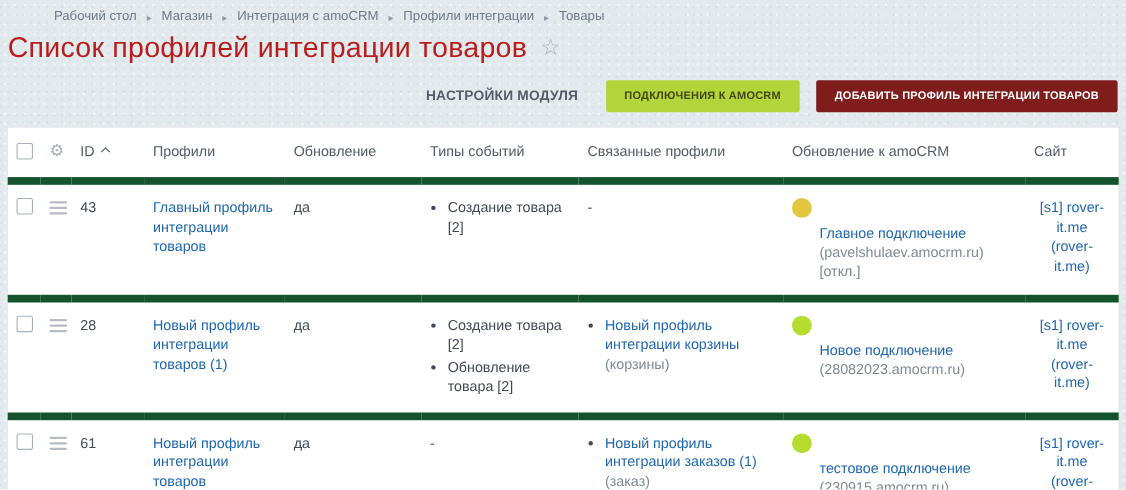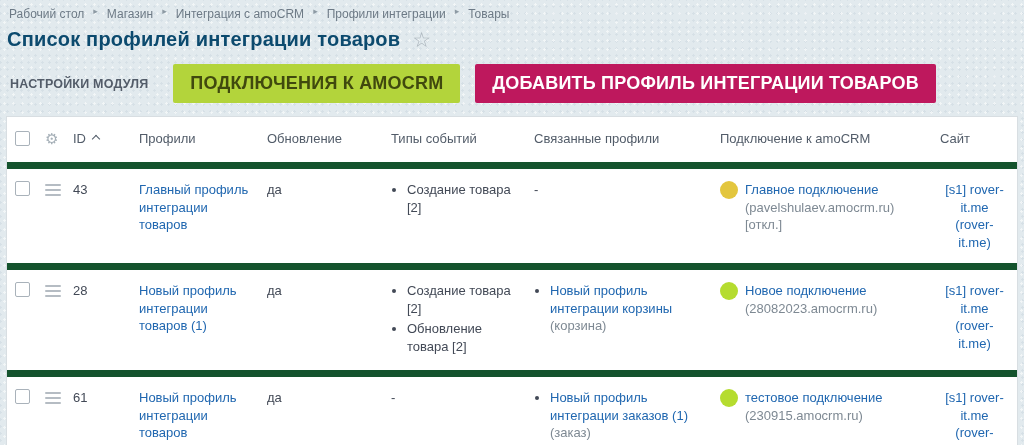--- a/index.html
+++ b/index.html
@@ -10,33 +10,33 @@
     background-image:
       radial-gradient(rgba(255,255,255,.55) 1px, transparent 1.4px),
       radial-gradient(rgba(150,175,188,.16) 1px, transparent 1.4px);
     background-size: 9px 9px, 7px 7px;
     background-position: 0 0, 4px 3px;
     color: #424956;
   }
   a { text-decoration: none; cursor: pointer; }
 
   
-  .breadcrumb { display: flex; align-items: flex-start; gap: 9px; padding: 7px 10px 0 9px; font-size: 12px; }
+  .breadcrumb { display: flex; align-items: flex-end; gap: 9px; padding: 7px 10px 0 9px; font-size: 12px; margin-left: 40px; }
   .crumb { color: #6d7a86; }
   .crumb-sep { color: #8d9aa4; font-size: 9px; line-height: 1; }
 
   
   .title-row { display: flex; align-items: center; gap: 12px; padding: 7px 10px 0 7px; }
-  .page-title { font-size: 20px; font-weight: bold; color: #0c4a6e; letter-spacing: .2px; }
+  .page-title { font-size: 26px; font-weight: normal; color: #b91c1c; letter-spacing: .2px; }
   .fav-star { font-size: 21px; color: #a9b3bb; line-height: 1; cursor: pointer; }
 
   
-  .toolbar { display: flex; align-items: center; gap: 15px; padding: 13px 8px 13px 0; }
+  .toolbar { display: flex; justify-content: flex-end; align-items: center; gap: 15px; padding: 13px 8px 13px 0; }
   .text-btn { font-size: 12.5px; font-weight: bold; color: #535c69; letter-spacing: .2px; cursor: pointer; padding: 8px 10px; }
-  .btn { display: inline-block; font-size: 18px; font-weight: bold; letter-spacing: .2px; padding: 9px 17px; border-radius: 2px; border: none; cursor: pointer; font-family: inherit; }
+  .btn { display: inline-block; font-size: 10px; font-weight: bold; letter-spacing: .2px; padding: 9px 17px; border-radius: 2px; border: none; cursor: pointer; font-family: inherit; }
   .btn-green { color: #40490e; }
   .btn-blue  { color: #ffffff; }
 
   
   .panel { margin: 0 6px; background: #fff; border: 1px solid #d8dee2; }
   table { width: 100%; border-collapse: collapse; table-layout: fixed; }
   th, td { vertical-align: top; text-align: left; font-size: 13px; padding: 12px 8px; }
   thead th { color: #525c69; font-weight: normal; padding: 14px 8px 13px; }
   tbody td { border-top: 7px solid #14532d; color: #424956; line-height: 1.35; }
   .col-check { width: 30px; } .col-menu { width: 28px; } .col-id { width: 66px; }
@@ -48,21 +48,21 @@
   .hamburger { display: inline-block; width: 16px; cursor: pointer; padding-top: 3px; }
   .hamburger i { display: block; height: 2px; background: #b5bcc3; margin-bottom: 3px; border-radius: 1px; }
   .sort-caret { display: inline-block; width: 6px; height: 6px; border-left: 1.5px solid #525c69; border-top: 1.5px solid #525c69; transform: rotate(45deg); margin-left: 7px; margin-bottom: 1px; }
 
   .blue-link { color: #2067b0; }
   .muted { color: #7e8993; }
   ul.cell-list { margin: 0; padding-left: 16px; }
   ul.cell-list li { margin-bottom: 3px; }
   .conn-cell { display: flex; gap: 7px; }
   .status-dot { width: 18px; height: 18px; border-radius: 50%; flex-shrink: 0; margin-top: 0; }
-  .conn-text { line-height: 1.35; }
+  .conn-text { line-height: 1.35; margin-top: 23px; }
   .site-link { overflow-wrap: break-word; word-wrap: break-word; display: block; text-align: center; }
 </style>
 </head>
 <body>
 
 <nav class="breadcrumb">
   <a class="crumb">Рабочий стол</a>
   <span class="crumb-sep">▸</span>
   <a class="crumb">Магазин</a>
   <span class="crumb-sep">▸</span>
@@ -74,21 +74,21 @@
 </nav>
 
 <div class="title-row">
   <h1 class="page-title">Список профилей интеграции товаров</h1>
   <span class="fav-star">☆</span>
 </div>
 
 <div class="toolbar">
   <span class="text-btn">НАСТРОЙКИ МОДУЛЯ</span>
   <button class="btn btn-green" style="background-color: rgb(179, 212, 59);">ПОДКЛЮЧЕНИЯ К AMOCRM</button>
-  <button class="btn btn-blue" style="background-color: #be185d;">ДОБАВИТЬ ПРОФИЛЬ ИНТЕГРАЦИИ ТОВАРОВ</button>
+  <button class="btn btn-blue" style="background-color: #7f1d1d;">ДОБАВИТЬ ПРОФИЛЬ ИНТЕГРАЦИИ ТОВАРОВ</button>
 </div>
 
 <div class="panel">
   <table>
     <colgroup>
       <col class="col-check">
         <col class="col-menu">
         <col class="col-id">
         <col class="col-name">
       <col class="col-active">
@@ -99,21 +99,21 @@
     </colgroup>
     <thead>
       <tr>
         <th><span class="checkbox"></span></th>
         <th><span class="gear">⚙</span></th>
         <th><span>ID</span><span class="sort-caret"></span></th>
         <th>Профили</th>
         <th>Обновление</th>
         <th>Типы событий</th>
         <th>Связанные профили</th>
-        <th>Подключение к amoCRM</th>
+        <th>Обновление к amoCRM</th>
         <th>Сайт</th>
       </tr>
     </thead>
     <tbody>
 
       <tr>
         <td><span class="checkbox"></span></td>
         <td><span class="hamburger"><i></i><i></i><i></i></span></td>
         <td>43</td>
         <td><a class="blue-link">Главный профиль интеграции товаров</a></td>
@@ -148,21 +148,21 @@
         <td>
           <ul class="cell-list">
             <li>Создание товара [2]</li>
             <li>Обновление товара [2]</li>
           </ul>
         </td>
         <td>
           <ul class="cell-list">
             <li>
               <a class="blue-link">Новый профиль интеграции корзины</a>
-              <span class="muted">(корзина)</span>
+              <span class="muted">(корзины)</span>
             </li>
           </ul>
         </td>
         <td>
           <div class="conn-cell">
             <span class="status-dot" style="background-color: rgb(181, 220, 47);"></span>
             <div class="conn-text">
               <a class="blue-link">Новое подключение</a><br>
               <span class="muted">(28082023.amocrm.ru)</span>
             </div>

